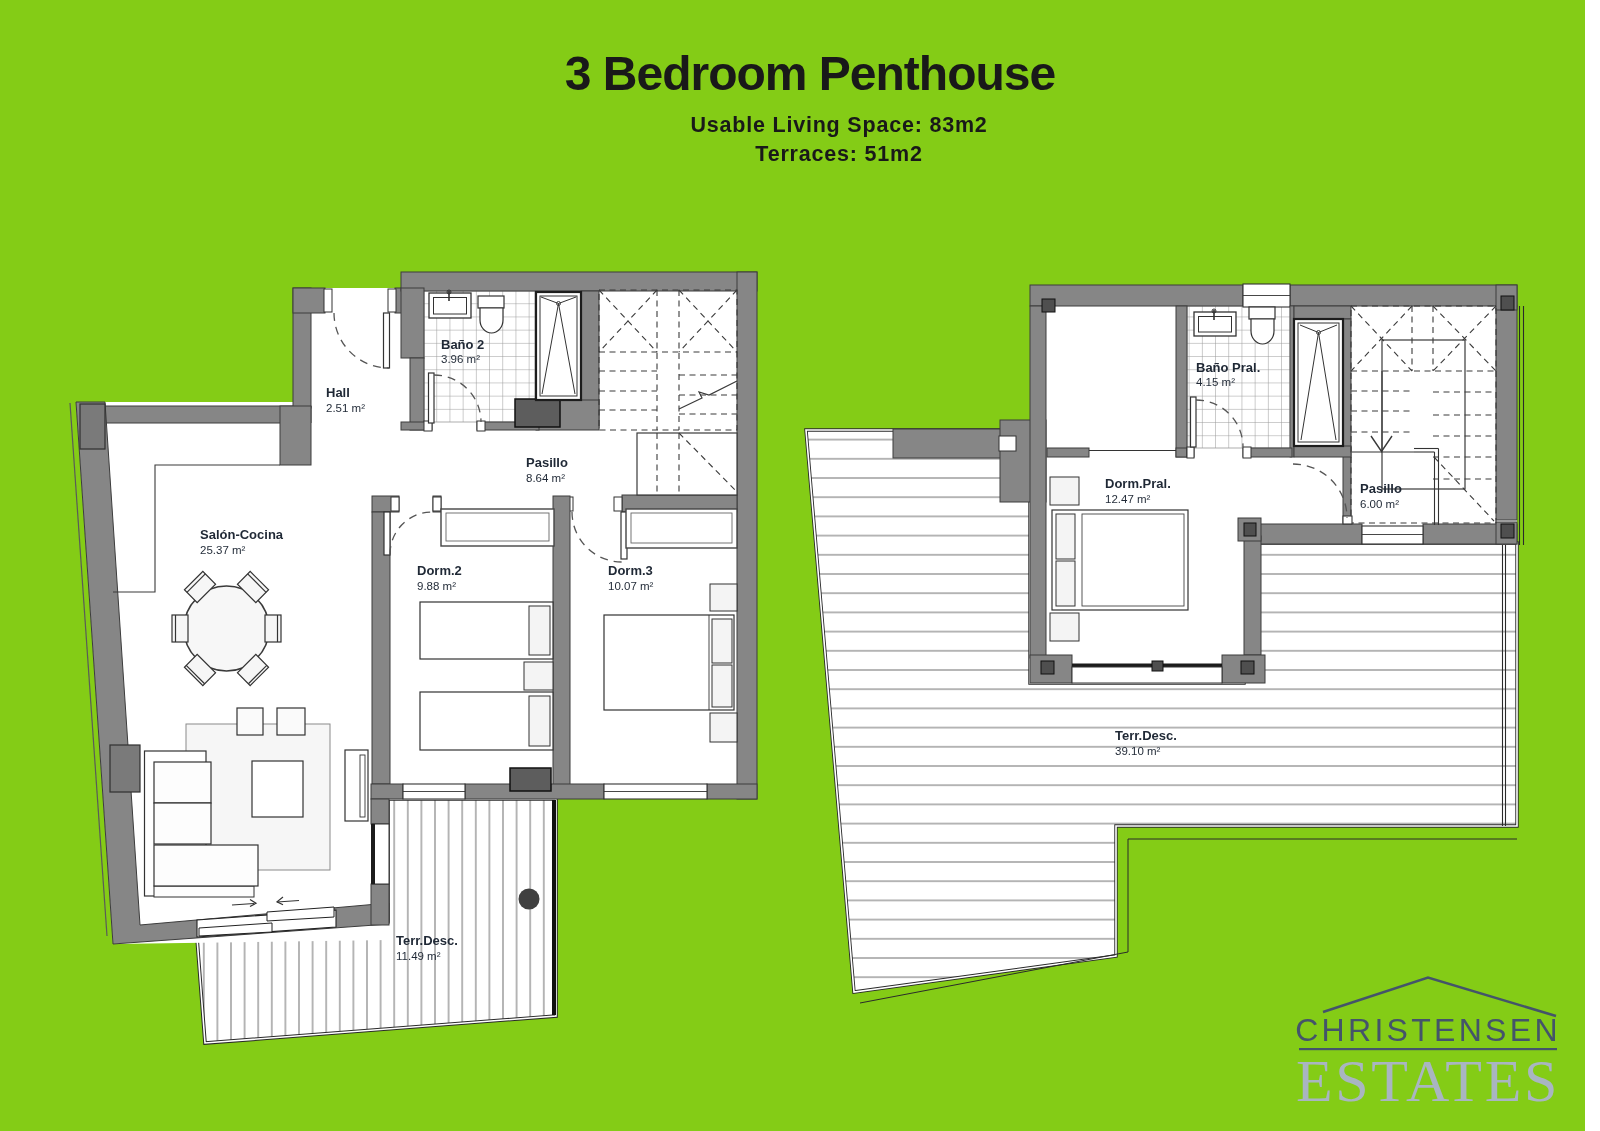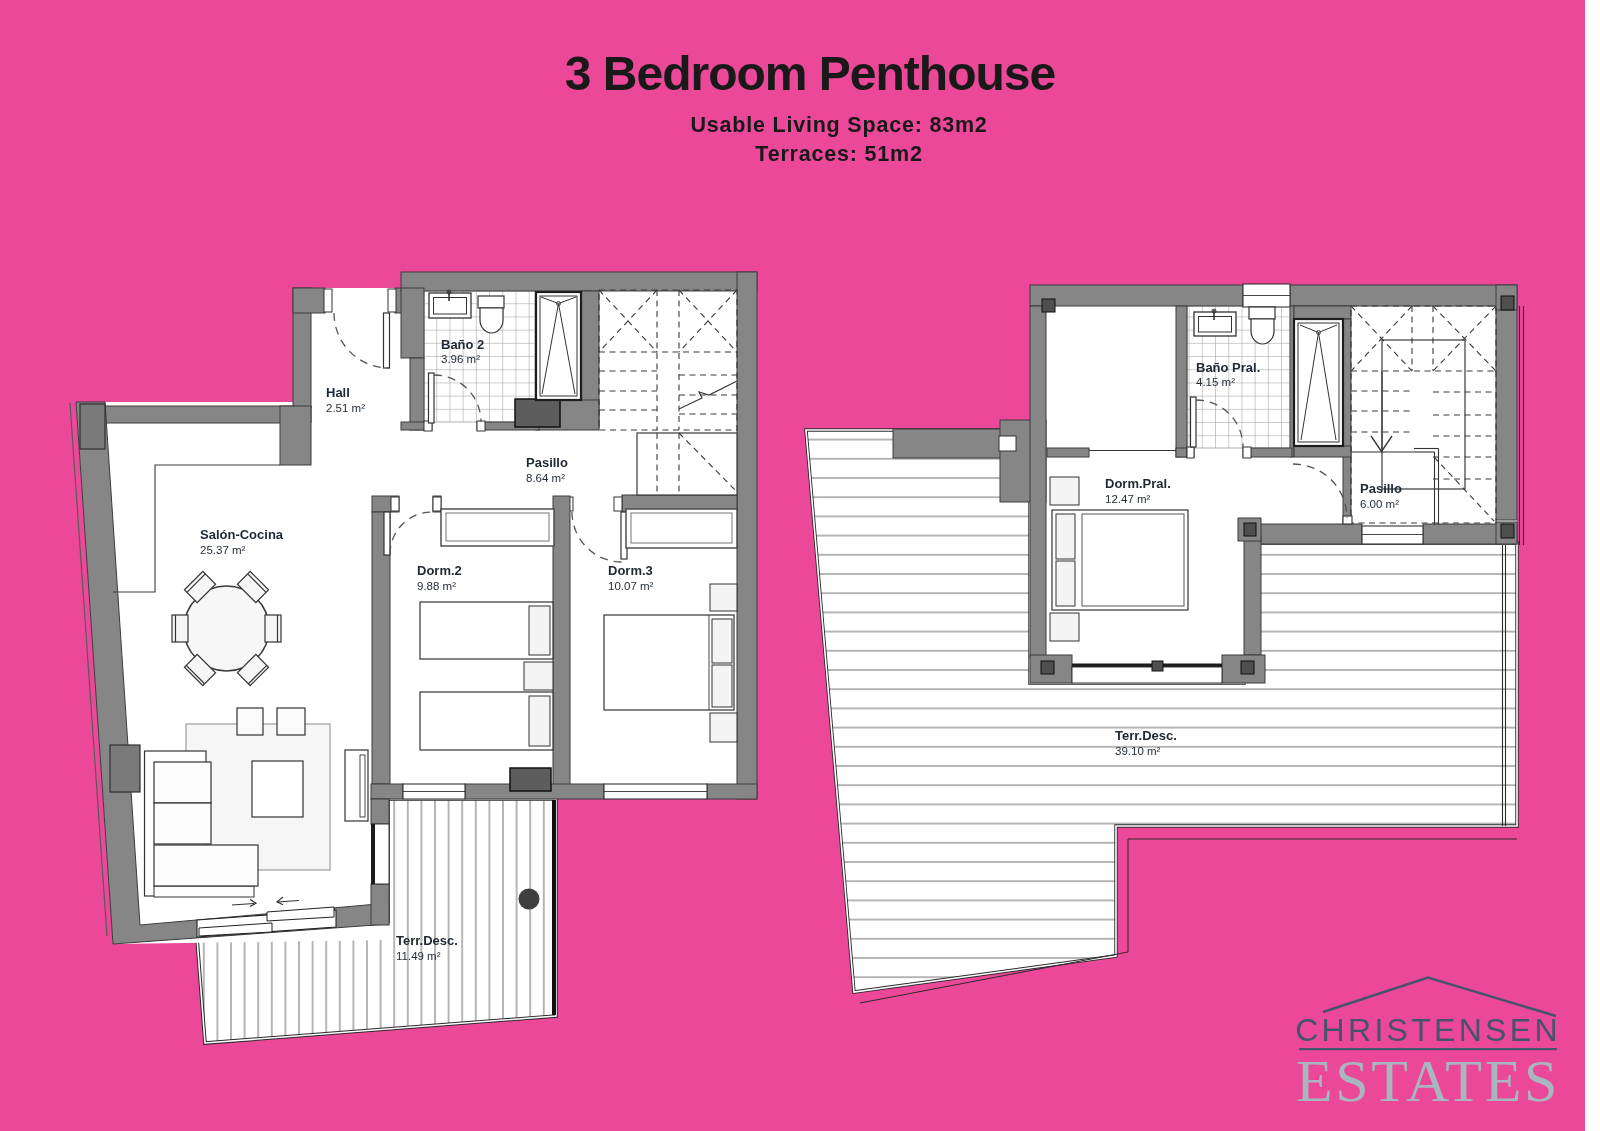--- a/index.html
+++ b/index.html
@@ -1,16 +1,16 @@
 <!DOCTYPE html>
 <html><head>
 <meta charset="utf-8">
 <style>
   html,body{margin:0;padding:0;background:#fff;}
-  .page{position:relative;width:1585px;height:1131px;background:#ec4899;overflow:hidden;
+  .page{position:relative;width:1585px;height:1131px;background:#84cc16;overflow:hidden;
         font-family:"Liberation Sans",sans-serif;}
   svg{position:absolute;left:0;top:0;}
   text{font-family:"Liberation Sans",sans-serif;}
   .rn{font-weight:bold;font-size:13px;fill:#1f2835;}
   .ra{font-size:11.5px;fill:#1f2835;}
 </style>
 </head>
 <body>
 <div class="page">
 <svg width="1600" height="1131" viewBox="0 0 1600 1131">

